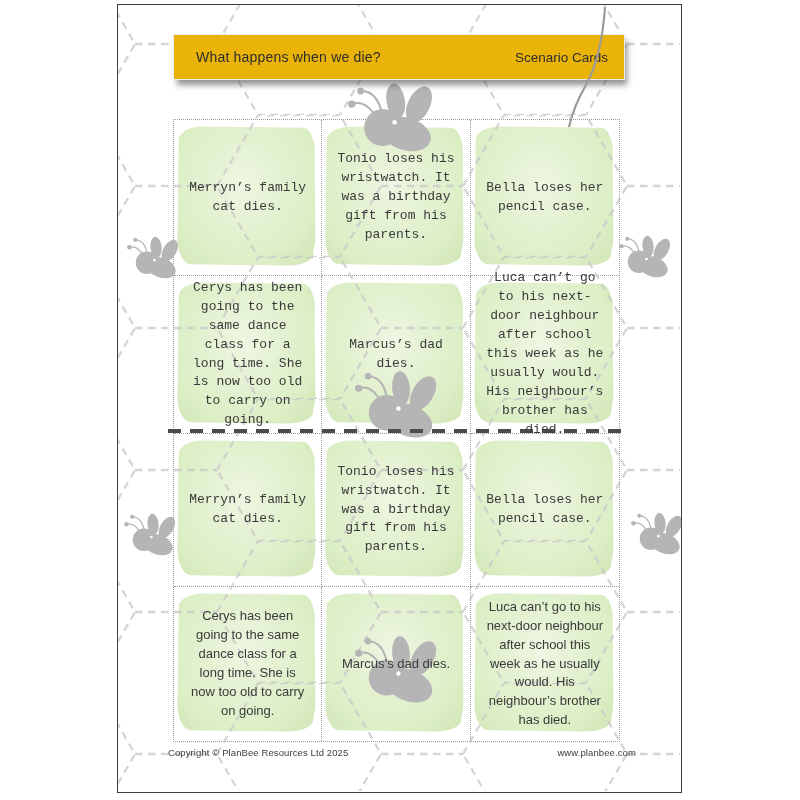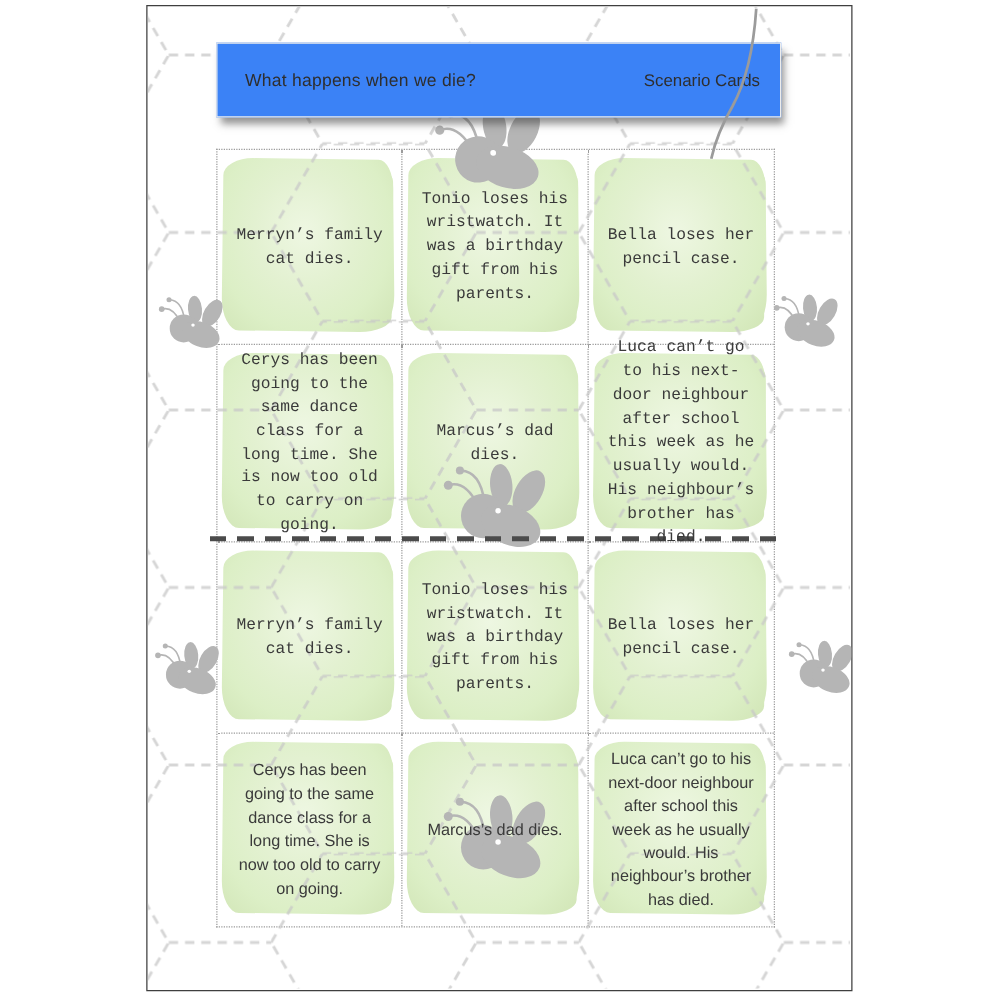--- a/index.html
+++ b/index.html
@@ -14,22 +14,22 @@
     position:absolute;left:117px;top:4px;width:565px;height:789px;
     background:#ffffff;border:1.5px solid var(--page-border,#3f3f3f);
     box-sizing:border-box;overflow:hidden;
   }
 
   
   .hex{position:absolute;inset:0;z-index:1;opacity:.75;pointer-events:none;}
 
   
   .headerbar{
-    position:absolute;left:55px;top:29px;width:452px;height:60px;
-    background:#3b82f6;z-index:3;
+    position:absolute;left:55px;top:29px;width:452px;height:46px;
+    background:#eab308;z-index:3;
     display:flex;align-items:center;justify-content:space-between;
     padding:0 16px 0 22px;box-sizing:border-box;
     border:1px solid #ececec;
     box-shadow:3px 6px 6px -1px rgba(60,60,60,.55);
     gap:41px;
   }
   .title{font-size:14px;color:#2e2e2e;letter-spacing:.2px;}
   .subtitle{font-size:13.5px;color:#2e2e2e;}
 
   
@@ -196,15 +196,19 @@
           <p class="ctext">Marcus’s dad dies.</p>
         </div>
         <div class="card">
           <div class="blob"></div>
           <p class="ctext">Luca can’t go to his next-door neighbour after school this week as he usually would. His neighbour’s brother has died.</p>
         </div>
       </div>
 
     <div class="divider"></div>
 
+    <div class="footer">
+      <span>Copyright © PlanBee Resources Ltd 2025</span>
+      <span>www.planbee.com</span>
+    </div>
 
   </div>
 </div>
 
 </body></html>

